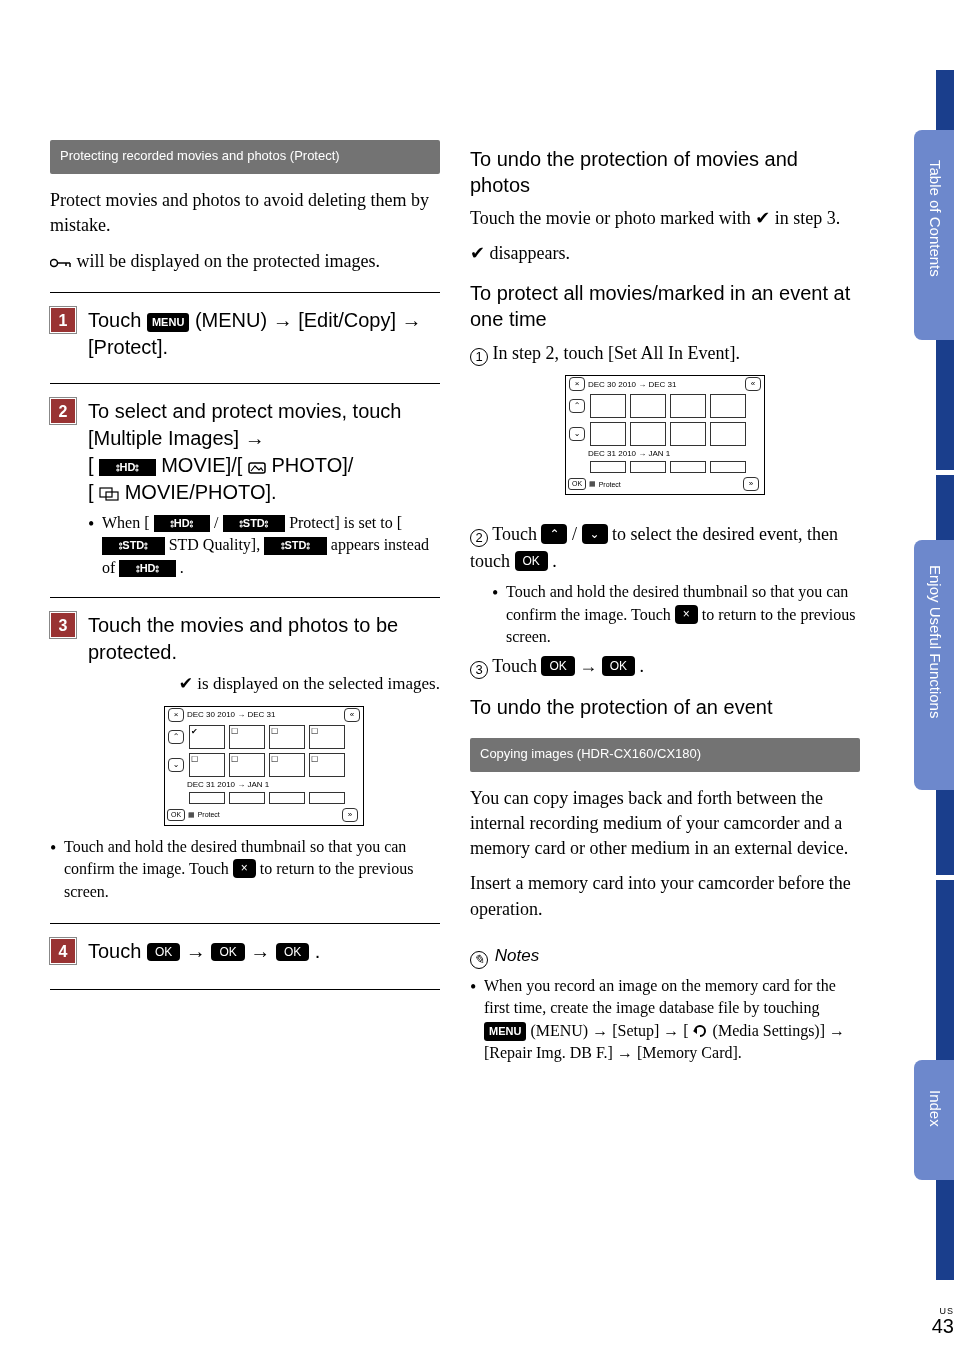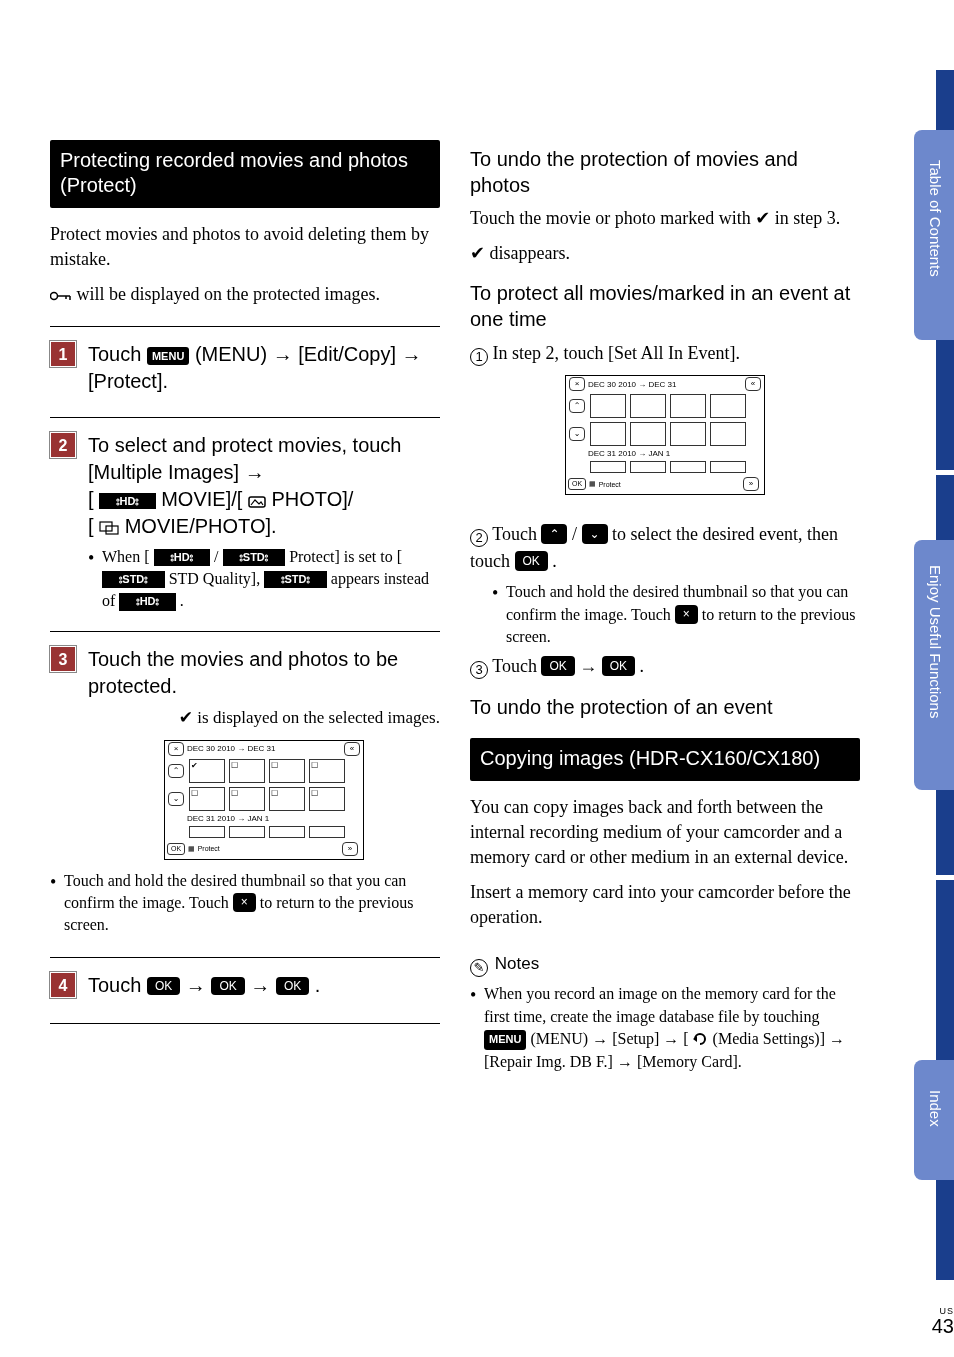--- a/index.html
+++ b/index.html
@@ -14,24 +14,24 @@
   .page {
     position: absolute;
     left: 50px;
     top: 140px;
     width: 810px;
     display: flex;
     gap: 30px;
   }
   .col { width: 390px; }
   .section-title {
-    background: #000000;
+    background: #737373;
     color: #fff;
     font-family: "Myriad Pro", Arial, sans-serif;
-    font-size: 20px;
+    font-size: 13px;
     padding: 8px 10px 10px 10px;
     border-radius: 2px;
     line-height: 1.25;
     margin-bottom: 14px;
   }
   p.body { font-size: 18px; line-height: 1.4; margin-bottom: 10px; }
   .step {
     display: flex;
     gap: 12px;
     margin-top: 14px;
@@ -174,21 +174,21 @@
   .pagenum {
     position:absolute;
     left:0; right:0;
     bottom:20px;
     text-align:right;
     font-family: Arial, sans-serif;
   }
   .pagenum .us { font-size:9px; display:block; letter-spacing:1px; }
   .pagenum .num { font-size:20px; line-height:1; }
 
-  .notes-head { font-family:"Myriad Pro", Arial, sans-serif; font-size:17px; margin-top:24px; }
+  .notes-head { font-family:"Myriad Pro", Arial, sans-serif; font-size:17px; margin-top:24px;font-style:italic; }
   .notes-head .nicon {
     display:inline-block; border:1.5px solid #000; border-radius:50%;
     width:18px; height:18px; text-align:center; line-height:15px; font-size:13px;
     vertical-align:-3px; margin-right:2px;
   }
   svg.inline { vertical-align:-2px; }
 </style>
 </head>
 <body>
 

